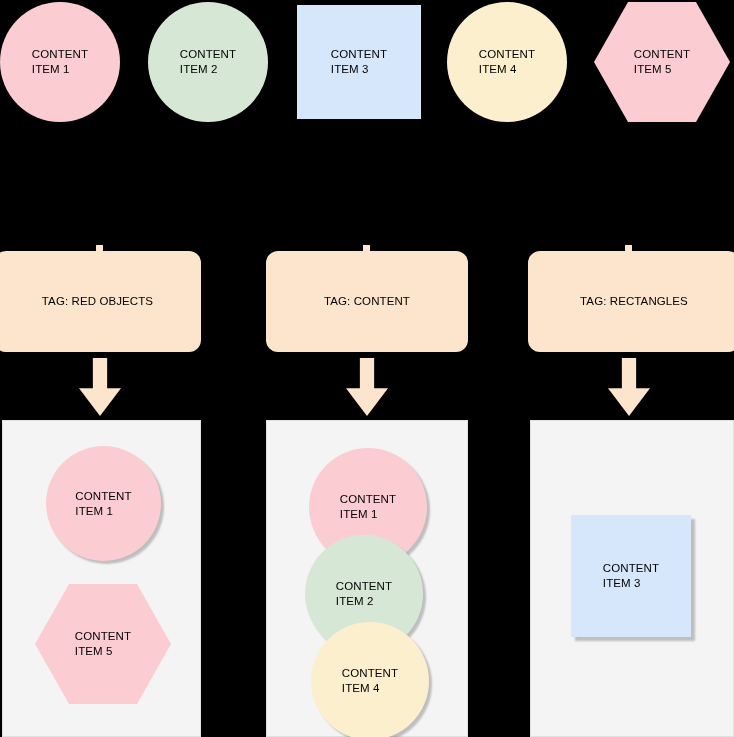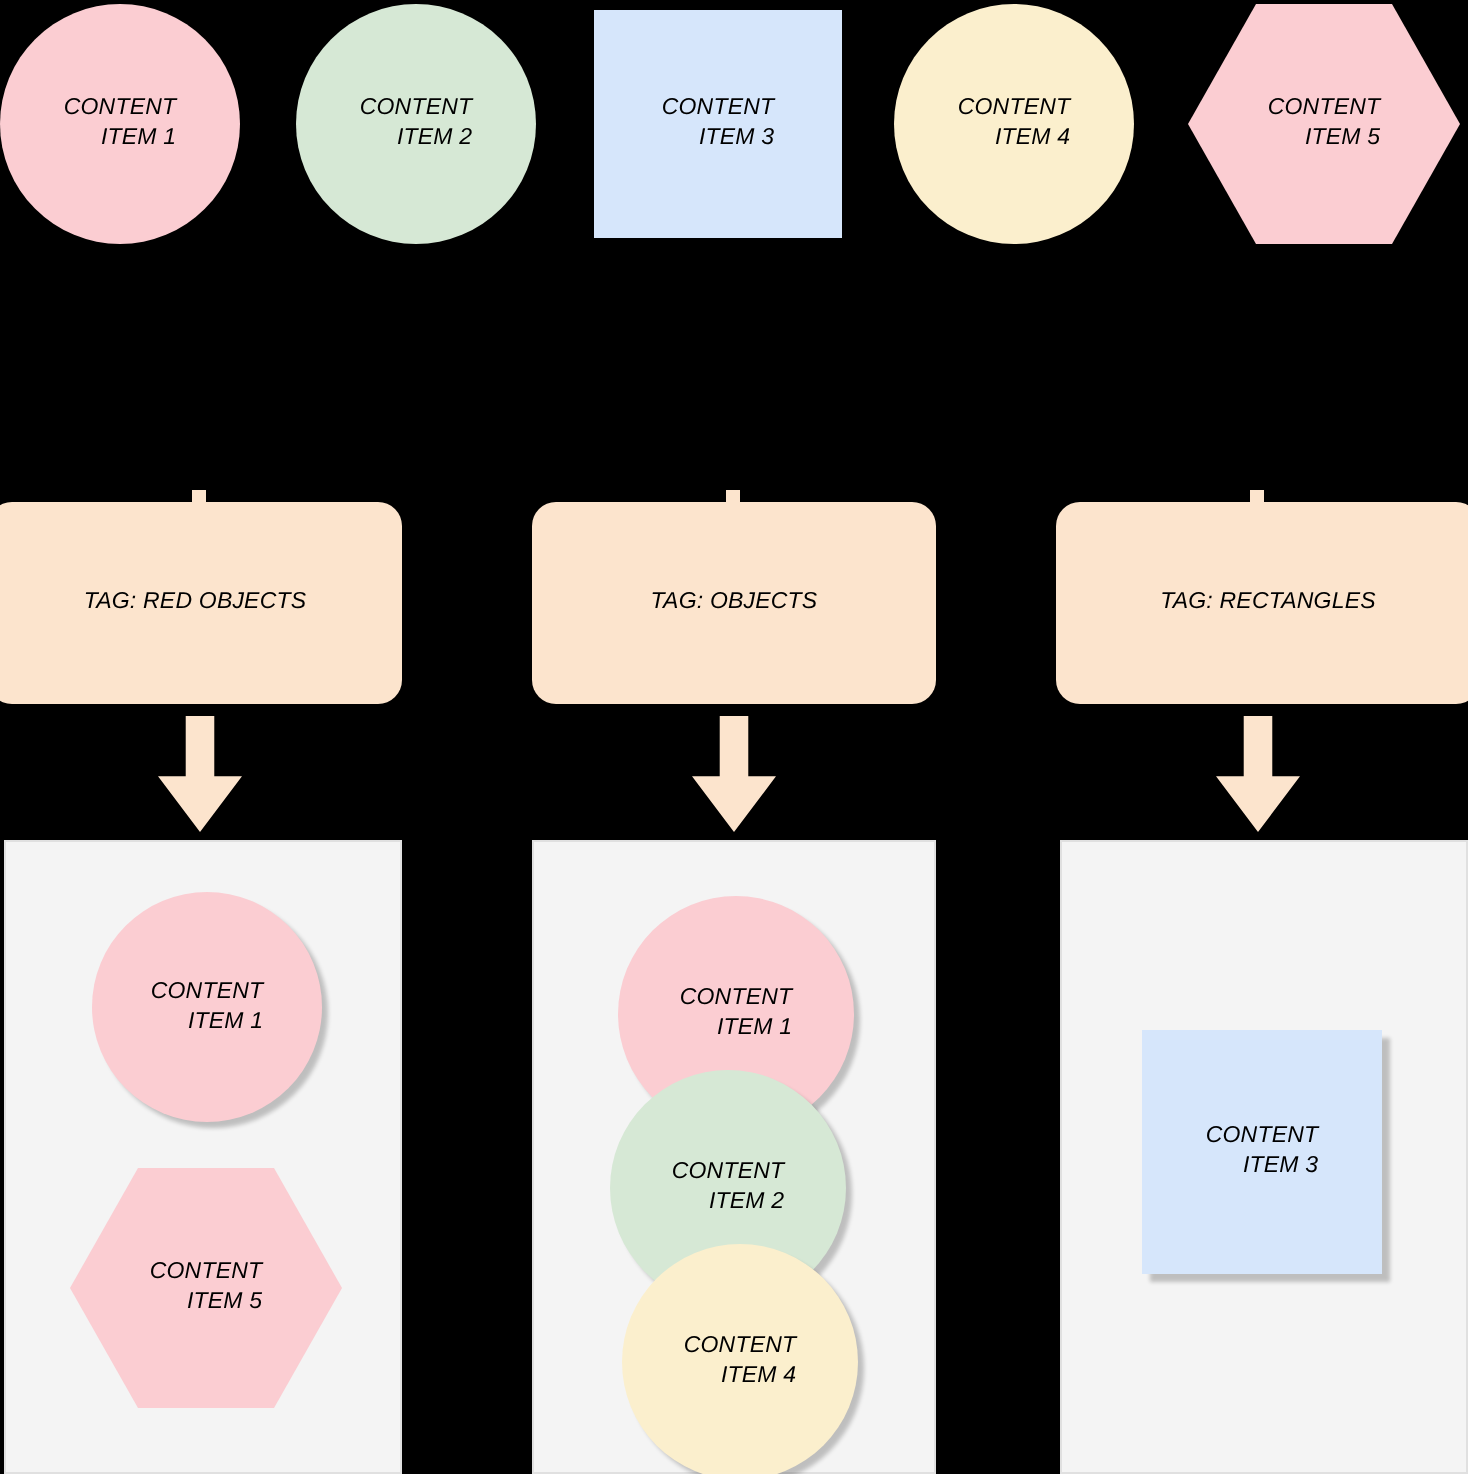--- a/index.html
+++ b/index.html
@@ -24,28 +24,27 @@
 
   
   .shape-label {
     position: absolute;
     left: 0; top: 0;
     width: 100%; height: 100%;
     display: flex;
     flex-direction: column;
     align-items: center;
     justify-content: center;
-    text-align: right;
+    text-align: left;
     font-size: 11.5px;
     line-height: 15px;
     letter-spacing: 0.1px;
     color: #000000;
     pointer-events: none;
     white-space: pre-line;
-    font-style: italic;
   }
 
   
   .source-row {
     position: absolute;
     left: 0;
     top: 0;
     width: 734px;
     height: 122px;
   }
@@ -183,21 +182,21 @@
 
   <div class="tag-stub" id="stub-0" style="background: rgb(252, 228, 205);"></div>
   <div class="tag-stub" id="stub-1" style="background: rgb(252, 228, 205);"></div>
   <div class="tag-stub" id="stub-2" style="background: rgb(252, 228, 205);"></div>
 
   <div class="tag-box" id="tag-0" style="background: rgb(252, 228, 205);">
     <span class="shape-label">TAG: RED OBJECTS</span>
   </div>
 
   <div class="tag-box" id="tag-1" style="background: rgb(252, 228, 205);">
-    <span class="shape-label">TAG: OBJECTS</span>
+    <span class="shape-label">TAG: CONTENT</span>
   </div>
 
   <div class="tag-box" id="tag-2" style="background: rgb(252, 228, 205);">
     <span class="shape-label">TAG: RECTANGLES</span>
   </div>
 
   <div class="down-arrow" id="arrow-0" style="background: rgb(252, 228, 205);"></div>
   <div class="down-arrow" id="arrow-1" style="background: rgb(252, 228, 205);"></div>
   <div class="down-arrow" id="arrow-2" style="background: rgb(252, 228, 205);"></div>
 

